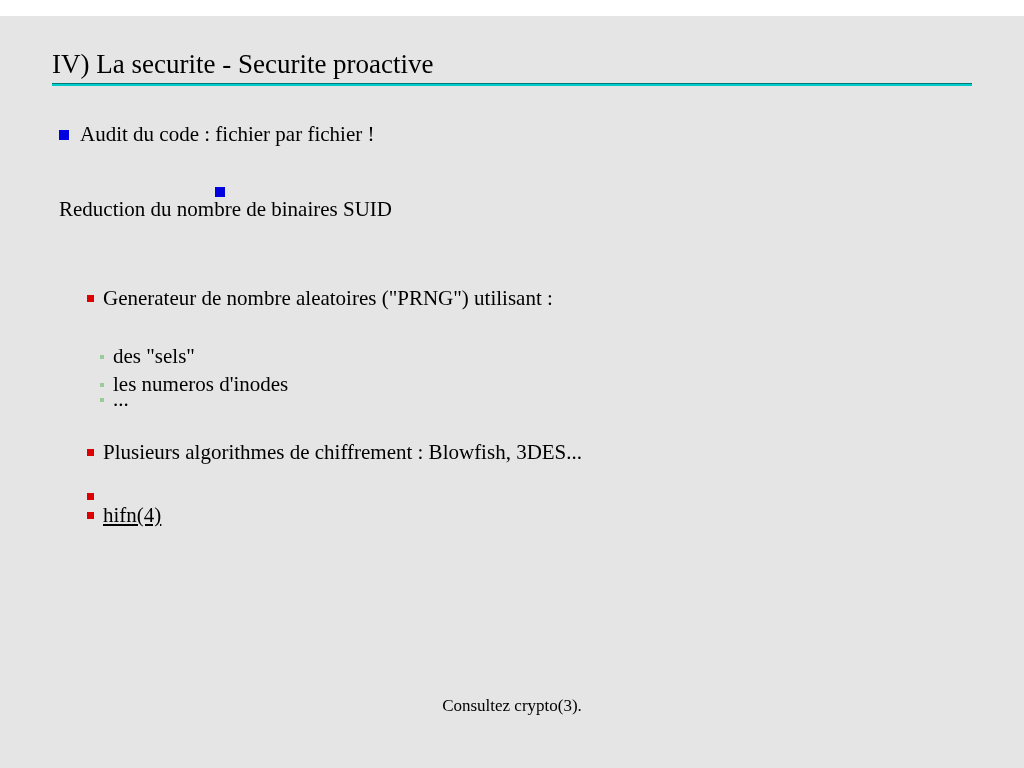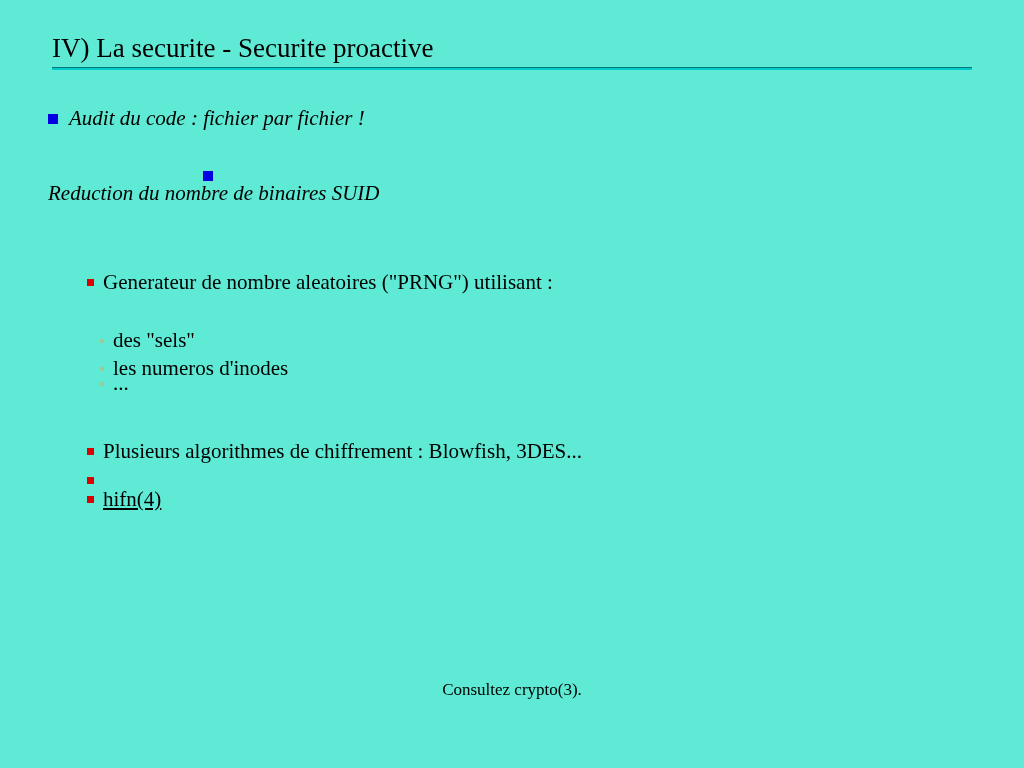--- a/index.html
+++ b/index.html
@@ -3,21 +3,21 @@
 <meta charset="utf-8">
 <style>
   * { margin: 0; padding: 0; box-sizing: border-box; }
   html, body { width: 1024px; height: 768px; background: #ffffff; }
   body {
     position: relative;
     font-family: "Liberation Serif", "DejaVu Serif", serif;
     color: #000000;
     overflow: hidden;
   }
-  .slide { position: absolute; inset: 0; background: #5eead4; }
+  .slide { position: absolute; inset: 0; background: #e5e5e5; margin-top: 16px; }
 
   .title {
     position: absolute;
     left: 52px;
     top: 33px;
     font-size: 27px;
     font-weight: normal;
     color: #000000;
     white-space: nowrap;
   }
@@ -31,38 +31,38 @@
   }
 
   .line {
     position: absolute;
     display: flex;
     align-items: center;
     height: 29px;
     font-size: 21px;
     white-space: nowrap;
   }
-  .l1 { left: 48px; font-style: italic; }
+  .l1 { left: 59px; }
   .l2 { left: 87px; }
   .l3 { left: 100px; }
 
   .bullet { flex: 0 0 auto; display: inline-block; }
   .b1 { width: 10px; height: 10px; margin-right: 11px; background: #0000e0; }
   .b2 { width: 7px;  height: 7px;  margin-right: 9px;  background: #dd0000; }
   .b3 { width: 4px;  height: 4px;  margin-right: 9px;  background: #99cc99; }
 
   .pos-0  { top: 104px; }
   .pos-1  { top: 171px; flex-direction: column; }
   .pos-2  { top: 239px; }
   .pos-3  { top: 268px; }
   .pos-4  { top: 297px; }
   .pos-5  { top: 326px; }
   .pos-6  { top: 354px; }
   .pos-7  { top: 369px; }
-  .pos-8  { top: 437px; }
+  .pos-8  { top: 422px; }
   .pos-9  { top: 466px; }
   .pos-10 { top: 485px; text-decoration: underline; }
 
   .footer {
     position: absolute;
     top: 680px;
     left: 0;
     width: 100%;
     text-align: center;
     font-size: 17px;

